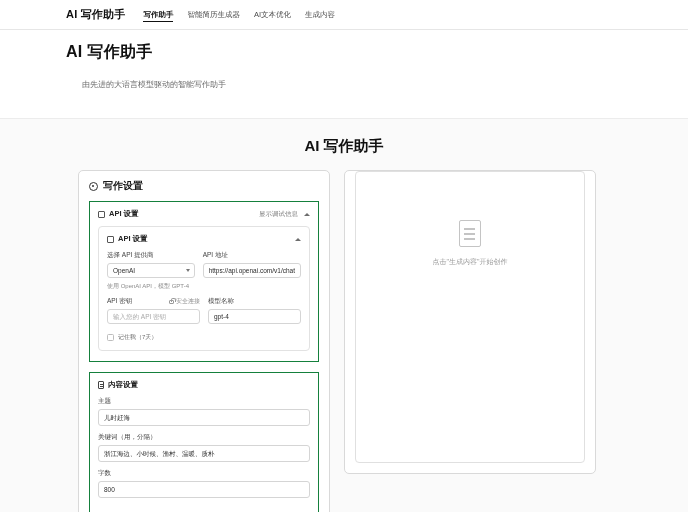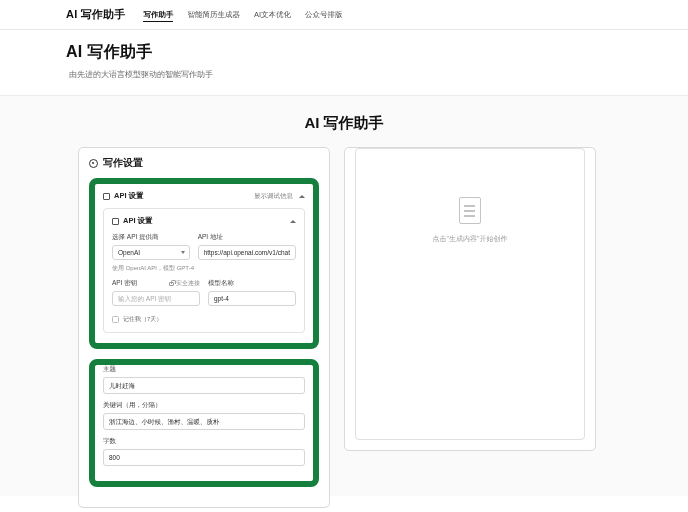--- a/index.html
+++ b/index.html
@@ -52,21 +52,21 @@
     background: #fff;
   }
   .pagehead h1 {
     margin: 0 0 6px 0;
     font-size: 16px;
     font-weight: bold;
     color: #111;
     letter-spacing: .3px;
   }
   .pagehead p {
-    margin: 3px;
+    margin: 16px;
     font-size: 8px;
     color: #6b6b6b;
   }
 
   
   .main {
     background: #fafafa;
     height: 400px;
     padding-top: 18px;
   }
@@ -103,22 +103,22 @@
     gap: 5px;
     padding: 8px 10px;
     font-size: 10px;
     font-weight: bold;
     color: #1a1a1a;
   }
   .panel-body { padding: 0 10px 10px 10px; }
 
   
   .card {
-    border: 6px solid #15803d;
-    border-radius: 8px;
+    border: 1px solid #15803d;
+    border-radius: 0;
     background: #fff;
     margin-bottom: 10px;
   }
   .card-head {
     display: flex;
     align-items: center;
     justify-content: space-between;
     padding: 7px 8px;
     font-size: 7.5px;
     font-weight: bold;
@@ -339,21 +339,21 @@
 <body>
 
 <div class="page">
 
   <div class="topnav">
     <div class="brand">AI 写作助手</div>
     <div class="navlinks">
       <div class="navlink active">写作助手</div>
       <div class="navlink">智能简历生成器</div>
       <div class="navlink">AI文本优化</div>
-      <div class="navlink">公众号排版</div>
+      <div class="navlink">生成内容</div>
     </div>
   </div>
 
   <div class="pagehead">
     <h1>AI 写作助手</h1>
     <p>由先进的大语言模型驱动的智能写作助手</p>
   </div>
 
   <div class="main">
 
@@ -434,20 +434,26 @@
                       <span>记住我（7天）</span>
                     </div>
 
                   </div>
                 </div>
 
               </div>
             </div>
 
             <div class="card">
+              <div class="card-head">
+                <span class="left">
+                  <span class="icon doc-icon"></span>
+                  <span>内容设置</span>
+                </span>
+              </div>
               <div class="card-body">
                 <div class="field">
                   <span class="label">主题</span>
                   <div class="input tall">儿时赶海</div>
                 </div>
                 <div class="field">
                   <span class="label">关键词（用，分隔）</span>
                   <div class="input tall">浙江海边、小时候、渔村、温暖、质朴</div>
                 </div>
                 <div class="field">

